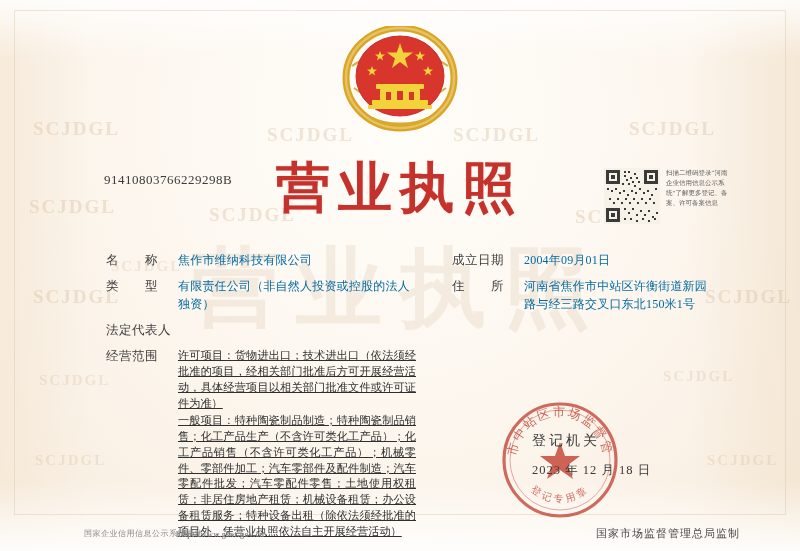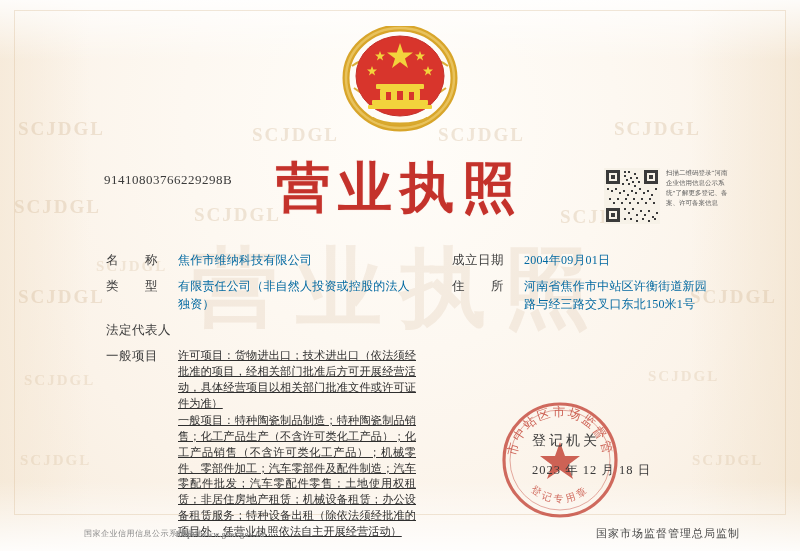--- a/index.html
+++ b/index.html
@@ -49,20 +49,21 @@
   .border-frame {
     position: absolute;
     left: 14px; top: 10px; right: 14px; bottom: 36px;
     border: 1px solid rgba(214,186,150,0.35);
   }
   .wm-layer {
     position: absolute;
     inset: 0;
     pointer-events: none;
     overflow: hidden;
+    margin-left: 15px;
   }
   .wm {
     position: absolute;
     font-family: "Liberation Serif", serif;
     font-weight: bold;
     letter-spacing: 2px;
     color: rgba(206,176,140,0.30);
     white-space: nowrap;
     font-size: 19px;
   }
@@ -421,21 +422,21 @@
       <div class="f-value">焦作市维纳科技有限公司</div>
     </div>
     <div class="field-row">
       <div class="f-label">类　　型</div>
       <div class="f-value">有限责任公司（非自然人投资或控股的法人独资）</div>
     </div>
     <div class="field-row">
       <div class="f-label">法定代表人</div>
     </div>
     <div class="field-row">
-      <div class="f-label">一般项目</div>
+      <div class="f-label">经营范围</div>
       <div class="scope-value">
         <p class="scope-para">许可项目：货物进出口；技术进出口（依法须经批准的项目，经相关部门批准后方可开展经营活动，具体经营项目以相关部门批准文件或许可证件为准）</p>
         <p class="scope-para">一般项目：特种陶瓷制品制造；特种陶瓷制品销售；化工产品生产（不含许可类化工产品）；化工产品销售（不含许可类化工产品）；机械零件、零部件加工；汽车零部件及配件制造；汽车零配件批发；汽车零配件零售；土地使用权租赁；非居住房地产租赁；机械设备租赁；办公设备租赁服务；特种设备出租（除依法须经批准的项目外，凭营业执照依法自主开展经营活动）</p>
       </div>
     </div>
   </div>
 
   <div class="fields-right">
     <div class="field-row">
       <div class="f-label">成立日期</div>

